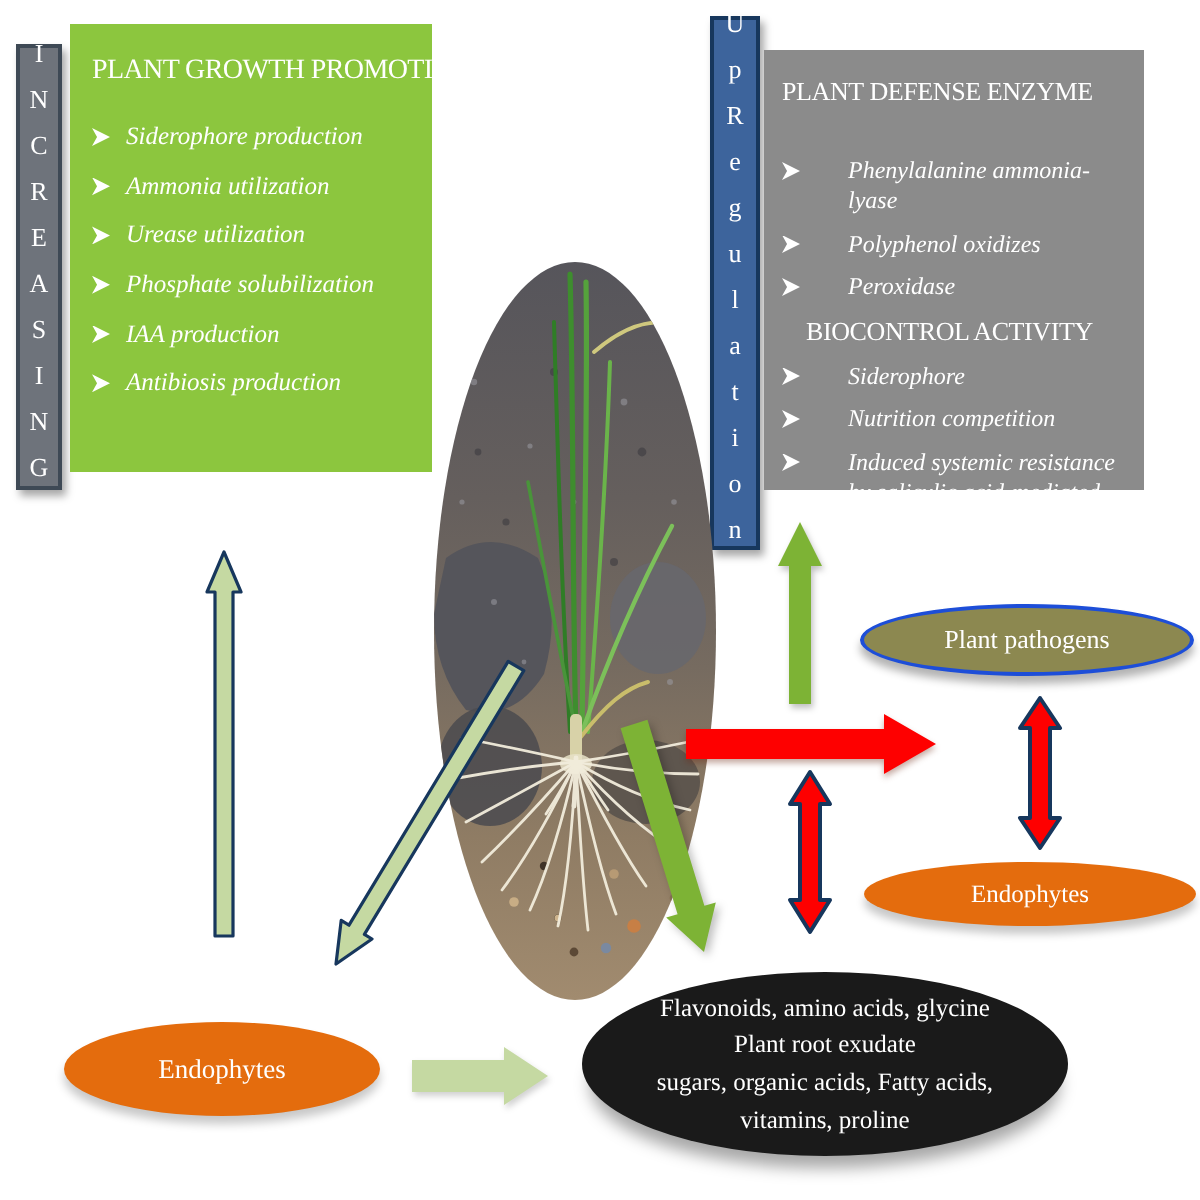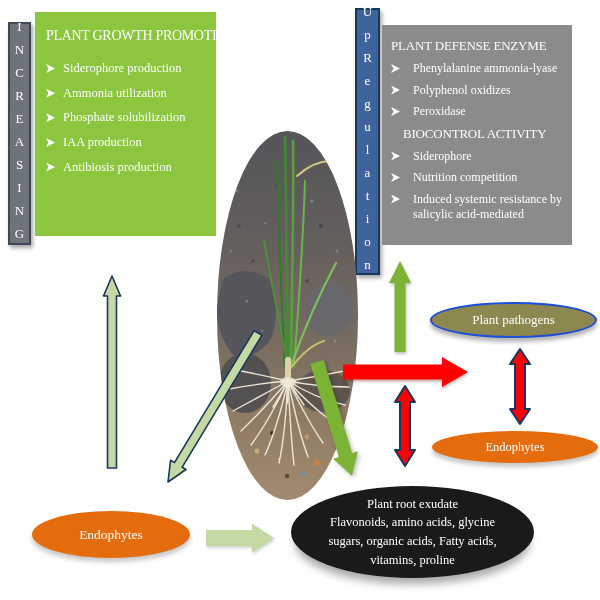--- a/index.html
+++ b/index.html
@@ -17,24 +17,24 @@
     font-size:13px; letter-spacing:8px; line-height:1;
   }
   #increasing-bar { left:8px; top:22px; width:19px; height:219px; background:#6e737b; border:2px solid #3e4955; }
   #upregulation-bar { left:355px; top:8px; width:21px; height:263px; background:#3d649c; border:2px solid #17375d; }
 
   
   .box { position:absolute; color:#ffffff; box-sizing:border-box; }
   #growth-box { left:35px; top:12px; width:181px; height:224px; background:#8cc63e; padding:16px 6px 0 11px; }
   #growth-box .title { font-size:14px; letter-spacing:-0.3px; white-space:nowrap; margin:0 0 17px 0; }
   #defense-box { left:382px; top:25px; width:190px; height:220px; background:#8b8b8b; padding:13px 5px 0 9px; }
-  #defense-box .title { font-size:13px; letter-spacing:-0.2px; white-space:nowrap; margin:0 0 7px 0; }
+  #defense-box .title { font-size:13px; letter-spacing:-0.2px; white-space:nowrap; margin:0 0 24px 0; }
   #defense-box .subtitle { font-size:13px; letter-spacing:-0.2px; white-space:nowrap; margin:1px 0 7px 12px; }
-  .bullet-item { display:flex; gap:8px; font-size:12.5px; margin-bottom:9px; line-height:1.25; }
-  #defense-box .bullet-item { font-size:12px; margin-bottom:6.5px; gap:13px; }
+  .bullet-item { display:flex; gap:8px; font-size:12.5px; margin-bottom:9px; line-height:1.25;font-style:italic; }
+  #defense-box .bullet-item { font-size:12px; margin-bottom:6.5px; gap:24px; }
   .bullet-item .marker {
     flex:0 0 auto; width:9px; height:9px; margin-top:3px; background:#ffffff;
     clip-path:polygon(0 0, 100% 50%, 0 100%, 28% 50%);
   }
 
   
   .oval {
     position:absolute; border-radius:50%; display:flex; align-items:center; justify-content:center;
     color:#ffffff; text-align:center;
   }
@@ -62,20 +62,24 @@
 
   <div class="box" id="growth-box">
     <div class="title">PLANT GROWTH PROMOTION</div>
     <div class="bullet-item">
       <span class="marker"></span>
       <span>Siderophore production</span>
     </div>
     <div class="bullet-item">
       <span class="marker"></span>
       <span>Ammonia utilization</span>
+    </div>
+    <div class="bullet-item">
+      <span class="marker"></span>
+      <span>Urease utilization</span>
     </div>
     <div class="bullet-item">
       <span class="marker"></span>
       <span>Phosphate solubilization</span>
     </div>
     <div class="bullet-item">
       <span class="marker"></span>
       <span>IAA production</span>
     </div>
     <div class="bullet-item">
@@ -229,20 +233,20 @@
     <span>Plant pathogens</span>
   </div>
   <div class="oval" id="endophytes-right-oval">
     <span>Endophytes</span>
   </div>
   <div class="oval" id="endophytes-left-oval">
     <span>Endophytes</span>
   </div>
   <div class="oval" id="root-exudate-oval">
     <div>
+      <div>Flavonoids, amino acids, glycine</div>
       <div>Plant root exudate</div>
-      <div>Flavonoids, amino acids, glycine</div>
       <div>sugars, organic acids, Fatty acids,</div>
       <div>vitamins, proline</div>
     </div>
   </div>
 
 </div>
 
 </body></html>

